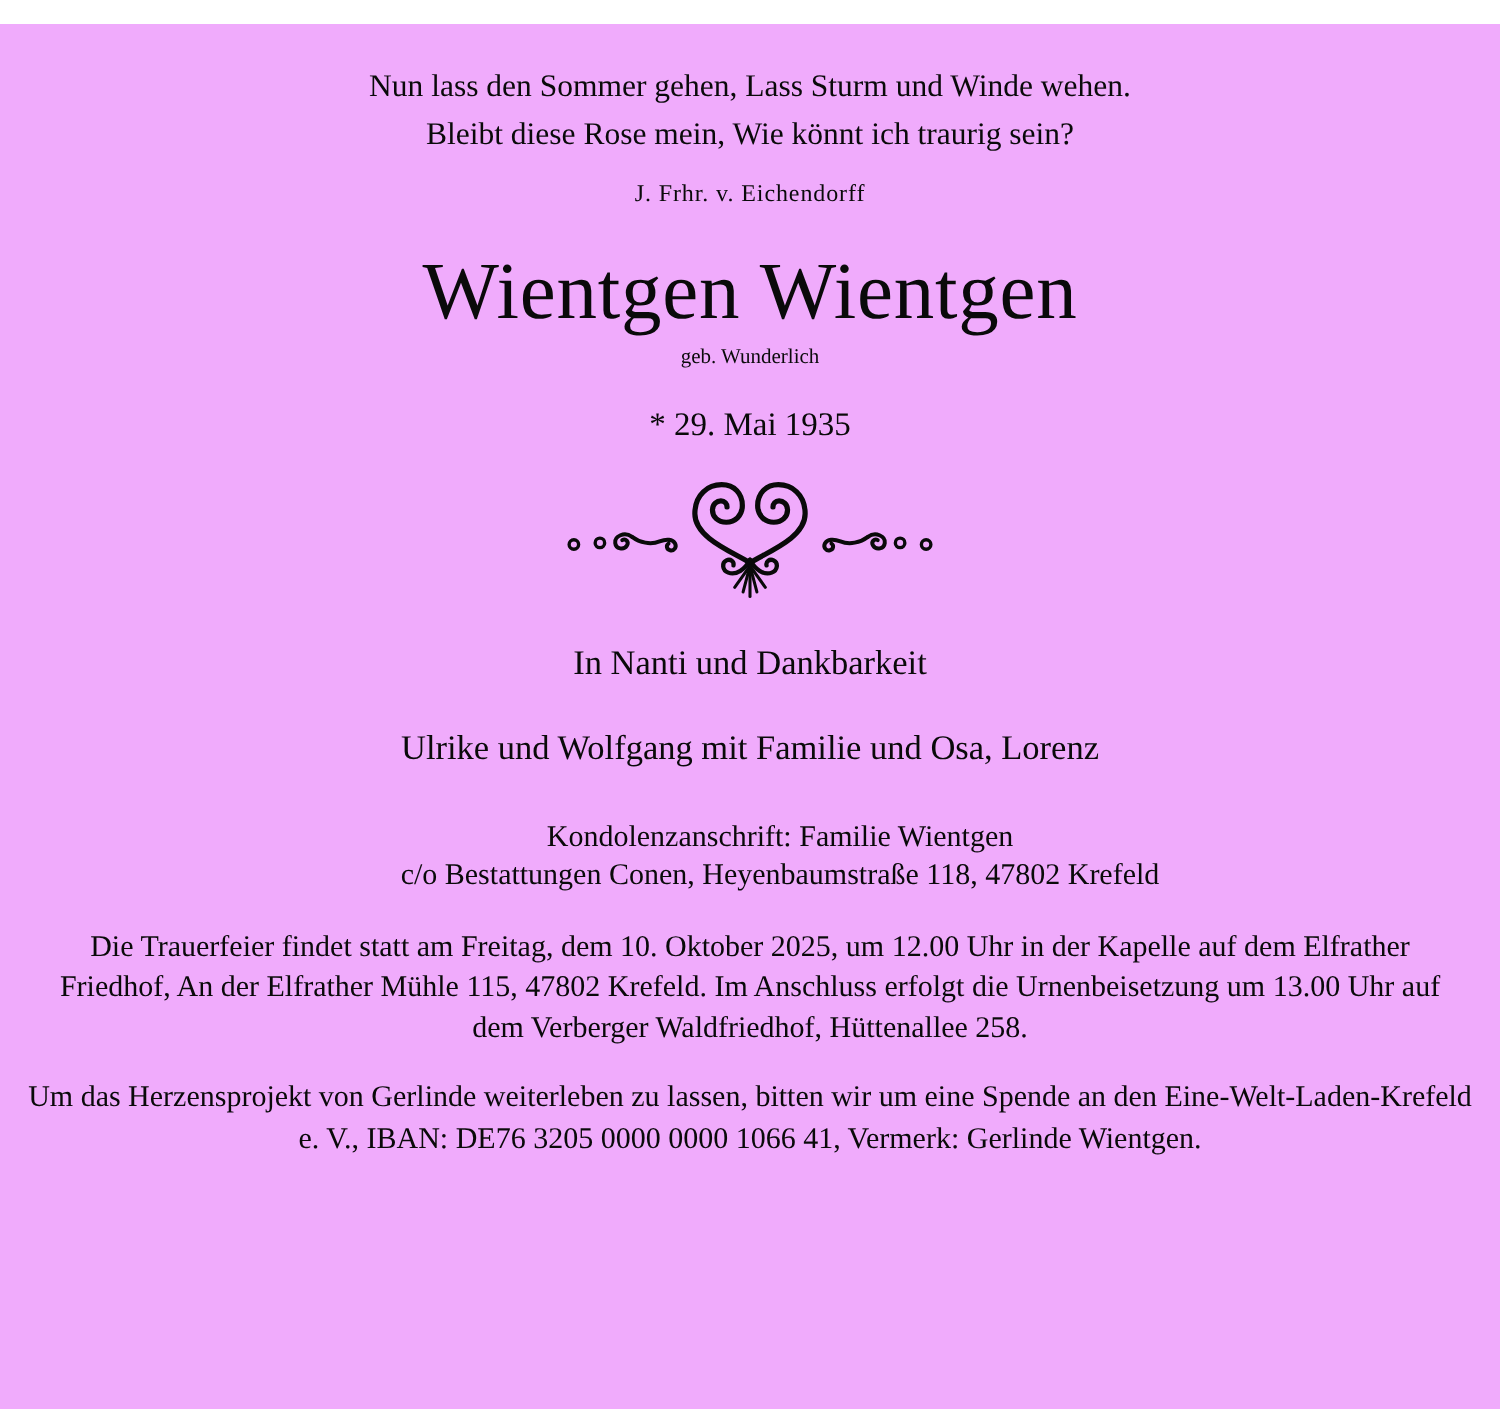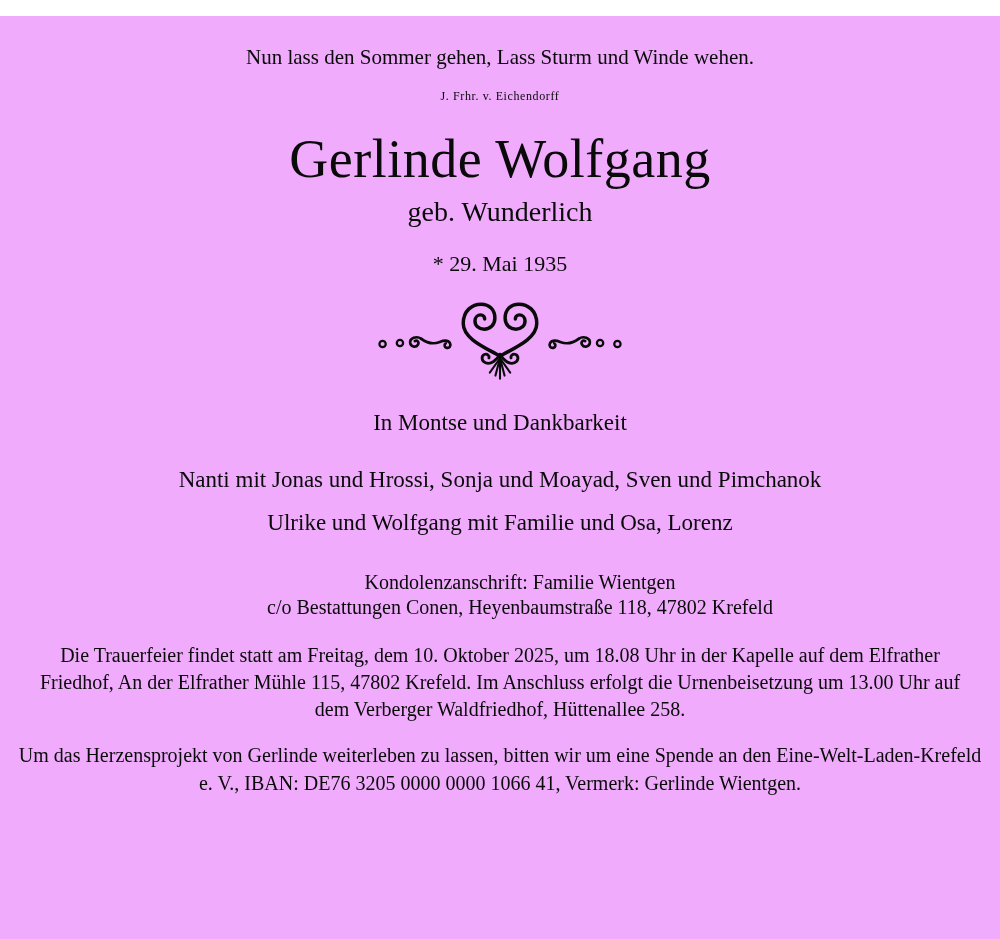--- a/index.html
+++ b/index.html
@@ -18,33 +18,33 @@
     text-align: center;
     overflow: hidden;
   }
   .quote { padding-top: 25px; }
   .quote-line {
     font-size: 21px;
     line-height: 32px;
     white-space: nowrap;
   }
   .attribution {
-    font-size: 12px;
+    font-size: 16px;
     letter-spacing: 0.6px;
     margin-top: 16px;
   }
   .name {
     font-size: 54px;
     font-weight: normal;
     letter-spacing: 0.5px;
     margin: 25px 0 0 0;
     line-height: 1.12;
   }
   .maiden {
-    font-size: 28px;
+    font-size: 14px;
     margin-top: 7px;
   }
   .dates {
     font-size: 22px;
     margin-top: 23px;
     display: flex;
     justify-content: center;
     gap: 52px;
   }
   .ornament-wrap { margin-top: 20px; height: 97px; }
@@ -78,24 +78,25 @@
     text-align: center;
   }
 </style>
 </head>
 <body>
 
 <div class="notice">
 
   <div class="quote">
     <div class="quote-line">Nun lass den Sommer gehen, Lass Sturm und Winde wehen.</div>
+    <div class="quote-line">Bleibt diese Rose mein, Wie könnt ich traurig sein?</div>
     <div class="attribution">J. Frhr. v. Eichendorff</div>
   </div>
 
-  <h1 class="name">Gerlinde Wolfgang</h1>
+  <h1 class="name">Wientgen Wientgen</h1>
   <div class="maiden">geb. Wunderlich</div>
 
   <div class="dates">
     <span>* 29. Mai 1935</span>
   </div>
 
   <div class="ornament-wrap">
     <svg width="256" height="97" viewBox="0 0 250 95" fill="none" stroke="#0a0a0a" aria-hidden="true">
 
       <g stroke-width="3.4" stroke-linecap="round">
@@ -123,29 +124,28 @@
 
       <g stroke-width="2.6" stroke-linecap="round">
         <path d="M 202,41 C 207,37.5 213.5,40.5 213,45 C 212.6,48.8 207.5,50 205.4,46.8 C 203.8,44.3 206.2,41.8 208.4,43.2"></path>
         <path d="M 202,41 C 197,44.8 190,46.4 184,44 C 179.5,42.2 175.5,42.6 174,45.2 C 172.6,47.8 174.6,50.4 177.2,49.8 C 179.4,49.3 180,46.6 178.2,45.4"></path>
       </g>
       <circle cx="223" cy="45" r="3.1" stroke-width="2.2"></circle>
       <circle cx="240" cy="46" r="3.1" stroke-width="2.2"></circle>
     </svg>
   </div>
 
-  <div class="tribute">In Montse und Dankbarkeit</div>
+  <div class="tribute">In Nanti und Dankbarkeit</div>
 
   <div class="mourners">
-    <div class="mourner-line">Nanti mit Jonas und Hrossi, Sonja und Moayad, Sven und Pimchanok</div>
     <div class="mourner-line">Ulrike und Wolfgang mit Familie und Osa, Lorenz</div>
   </div>
 
   <div class="condolence">
     <div>Kondolenzanschrift: Familie Wientgen</div>
     <div>c/o Bestattungen Conen, Heyenbaumstraße 118, 47802 Krefeld</div>
   </div>
 
-  <div class="funeral">Die Trauerfeier findet statt am Freitag, dem 10. Oktober 2025, um 18.08 Uhr in der Kapelle auf dem Elfrather Friedhof, An der Elfrather Mühle 115, 47802 Krefeld. Im Anschluss erfolgt die Urnenbeisetzung um 13.00 Uhr auf dem Verberger Waldfriedhof, Hüttenallee 258.</div>
+  <div class="funeral">Die Trauerfeier findet statt am Freitag, dem 10. Oktober 2025, um 12.00 Uhr in der Kapelle auf dem Elfrather Friedhof, An der Elfrather Mühle 115, 47802 Krefeld. Im Anschluss erfolgt die Urnenbeisetzung um 13.00 Uhr auf dem Verberger Waldfriedhof, Hüttenallee 258.</div>
 
   <div class="donation">Um das Herzensprojekt von Gerlinde weiterleben zu lassen, bitten wir um eine Spende an den Eine-Welt-Laden-Krefeld e. V., IBAN: DE76 3205 0000 0000 1066 41, Vermerk: Gerlinde Wientgen.</div>
 
 </div>
 
 </body></html>

